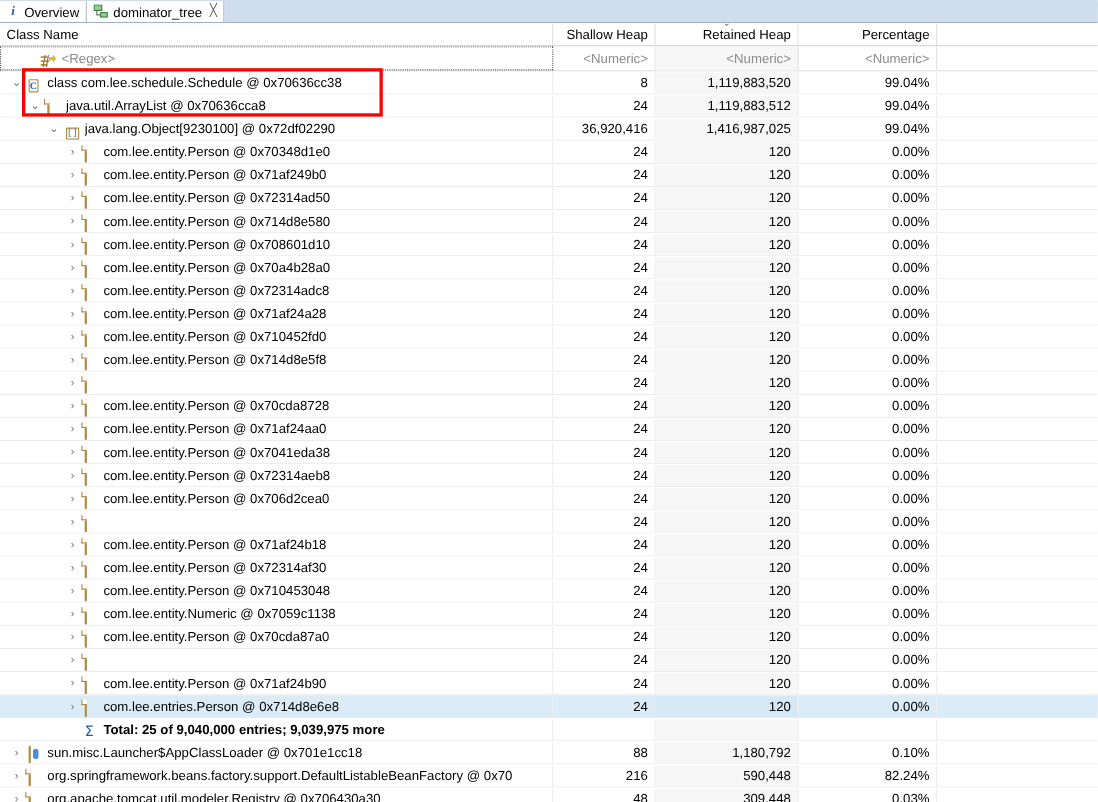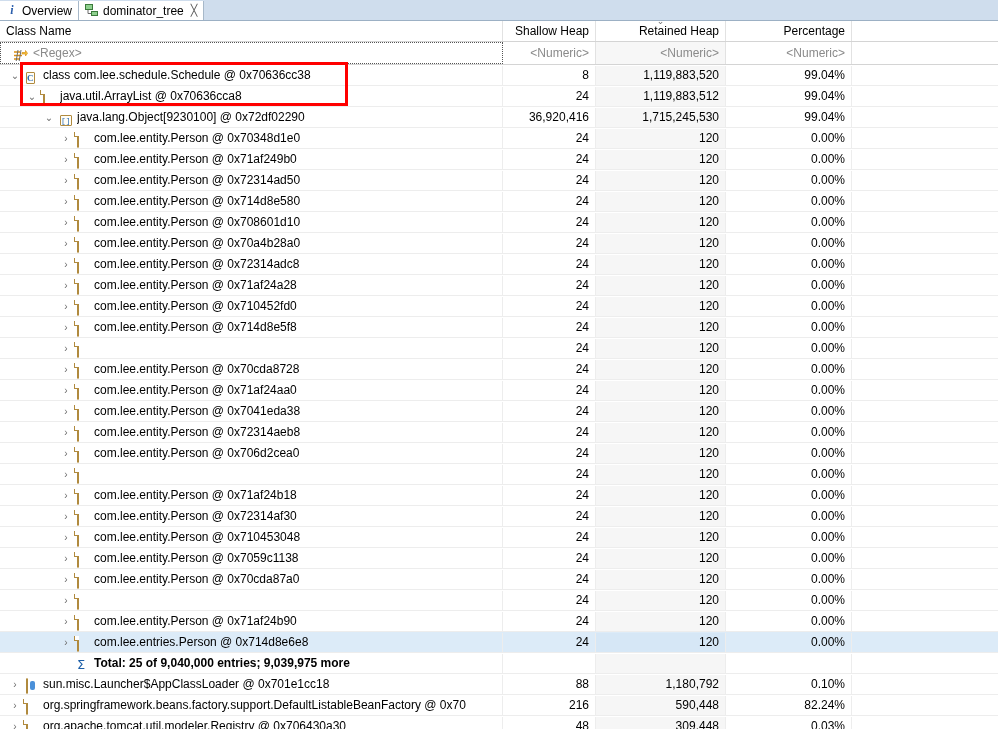--- a/index.html
+++ b/index.html
@@ -114,21 +114,21 @@
     color: #8a8a8a;
     font-size: 12px;
     white-space: nowrap;
     overflow: hidden;
   }
   .filterrow .cell.namecol {
     border: 1px dotted #555;
     display: flex;
     align-items: center;
     gap: 5px;
-    padding-left: 12px;
+    padding-left: 35px;
   }
   .filterrow .cell.shaded { background: #f7f7f7; }
 
   .rows { }
   .row {
     display: flex;
     height: 20px;
     border-bottom: 1px solid #ededed;
     background: #ffffff;
     align-items: center;
@@ -350,21 +350,21 @@
           <div class="cell" style="width: 142px; border-right: none;"></div>
         </div>
         <div class="row">
           <div class="cell namecol" style="width: 503px;">
             <span class="indent" style="width: 34px;"></span>
             <span class="twisty">⌄</span>
             <span class="ri"><span class="ri-arr">[]</span></span>
             <span class="label">java.lang.Object[9230100] @ 0x72df02290</span>
           </div>
           <div class="cell num" style="width: 93px;">36,920,416</div>
-          <div class="cell num shaded" style="width: 130px;">1,715,245,530</div>
+          <div class="cell num shaded" style="width: 130px;">1,416,987,025</div>
           <div class="cell num" style="width: 126px;">99.04%</div>
           <div class="cell" style="width: 142px; border-right: none;"></div>
         </div>
         <div class="row">
           <div class="cell namecol" style="width: 503px;">
             <span class="indent" style="width: 51px;"></span>
             <span class="twisty">›</span>
             <span class="ri"><span class="ri-doc"></span></span>
             <span class="label">com.lee.entity.Person @ 0x70348d1e0</span>
           </div>
@@ -597,21 +597,21 @@
           <div class="cell num" style="width: 93px;">24</div>
           <div class="cell num shaded" style="width: 130px;">120</div>
           <div class="cell num" style="width: 126px;">0.00%</div>
           <div class="cell" style="width: 142px; border-right: none;"></div>
         </div>
         <div class="row">
           <div class="cell namecol" style="width: 503px;">
             <span class="indent" style="width: 51px;"></span>
             <span class="twisty">›</span>
             <span class="ri"><span class="ri-doc"></span></span>
-            <span class="label">com.lee.entity.Person @ 0x7059c1138</span>
+            <span class="label">com.lee.entity.Numeric @ 0x7059c1138</span>
           </div>
           <div class="cell num" style="width: 93px;">24</div>
           <div class="cell num shaded" style="width: 130px;">120</div>
           <div class="cell num" style="width: 126px;">0.00%</div>
           <div class="cell" style="width: 142px; border-right: none;"></div>
         </div>
         <div class="row">
           <div class="cell namecol" style="width: 503px;">
             <span class="indent" style="width: 51px;"></span>
             <span class="twisty">›</span>

